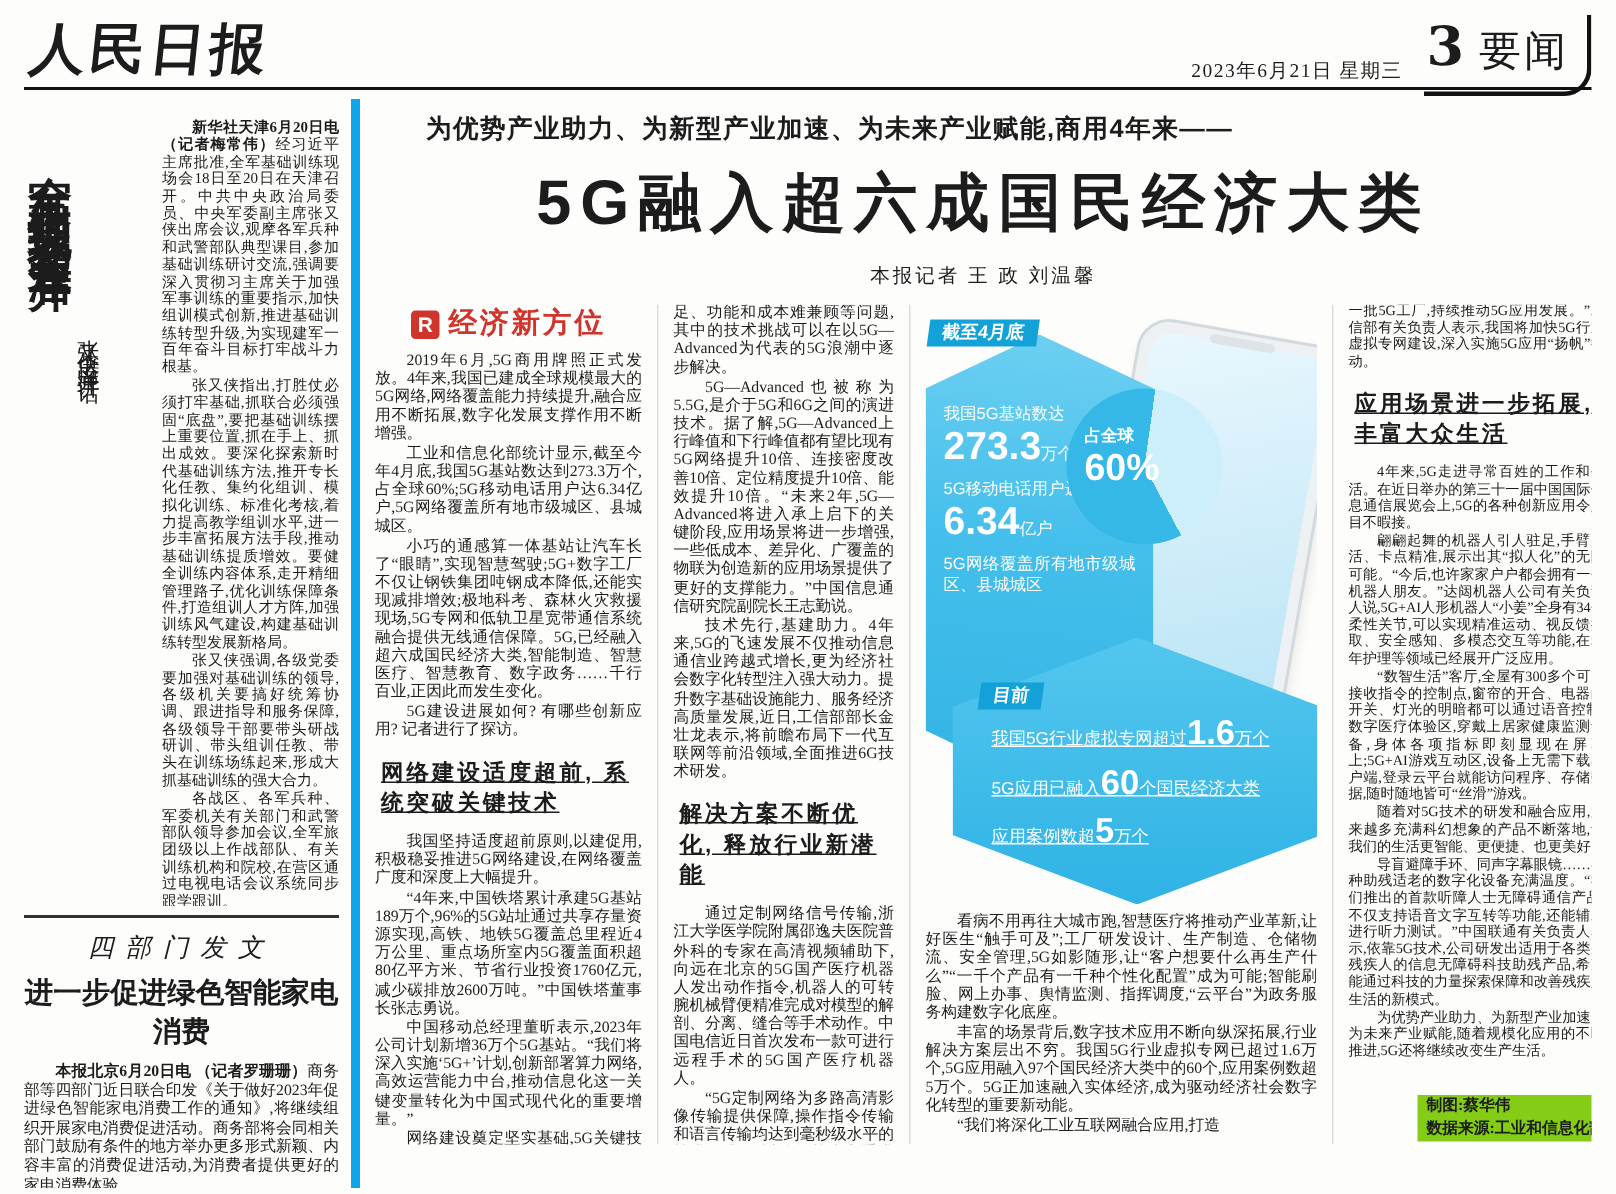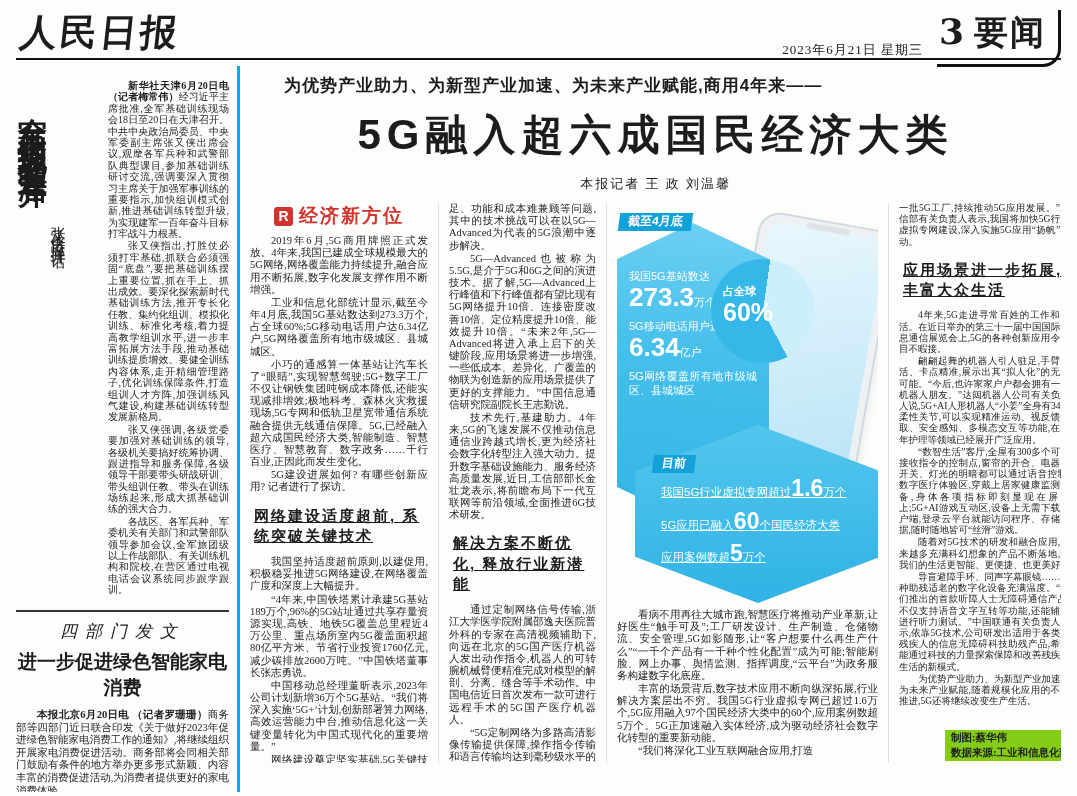--- a/index.html
+++ b/index.html
@@ -9,25 +9,25 @@
 
   
   .masthead { position:relative; height:54px; border-bottom:2px solid #111; }
   .logo { position:absolute; left:4px; top:2px; font-family:"DejaVu Serif", serif;
     font-size:37px; font-weight:bold; transform:skewX(-6deg); letter-spacing:3px; }
   .mast-right { position:absolute; right:0; top:4px; display:flex; align-items:flex-end; }
   .mast-date { font-size:13px; letter-spacing:1px; margin:0 14px 8px 0;text-align:center; }
   .page-badge { border-right:3px solid #111; border-bottom:3px solid #111;
     border-bottom-right-radius:18px; padding:0 12px 8px 2px; display:flex; align-items:baseline; }
   .page-num { font-family:"DejaVu Serif", serif; font-size:36px; font-weight:bold; margin-right:10px; }
-  .section-name { font-family:"Liberation Sans", sans-serif; font-size:34px; font-weight:bold; letter-spacing:2px; }
+  .section-name { font-family:"Liberation Sans", sans-serif; font-size:28px; font-weight:normal; letter-spacing:2px; }
 
   
   .content { display:flex; height:726px; margin-top:6px; }
-  .left-block { width:224px; flex:none; border-right:3px solid #0ea5e9; padding-right:8px;
+  .left-block { width:224px; flex:none; border-right:6px solid #0ea5e9; padding-right:8px;
     display:flex; flex-direction:column; }
   .main-block { flex:1; padding-left:10px; overflow:hidden; }
 
   
   .mil { display:flex; height:538px; overflow:hidden; }
   .mil-heads { width:92px; flex:none; display:flex; padding-top:28px; }
   .mil-headline { writing-mode:vertical-rl; text-orientation:upright;
     font-family:"Liberation Sans", sans-serif; font-weight:bold; font-size:29px;
     line-height:1.1; letter-spacing:5px; }
   .mil-deck { writing-mode:vertical-rl; text-orientation:upright; font-size:15px;

